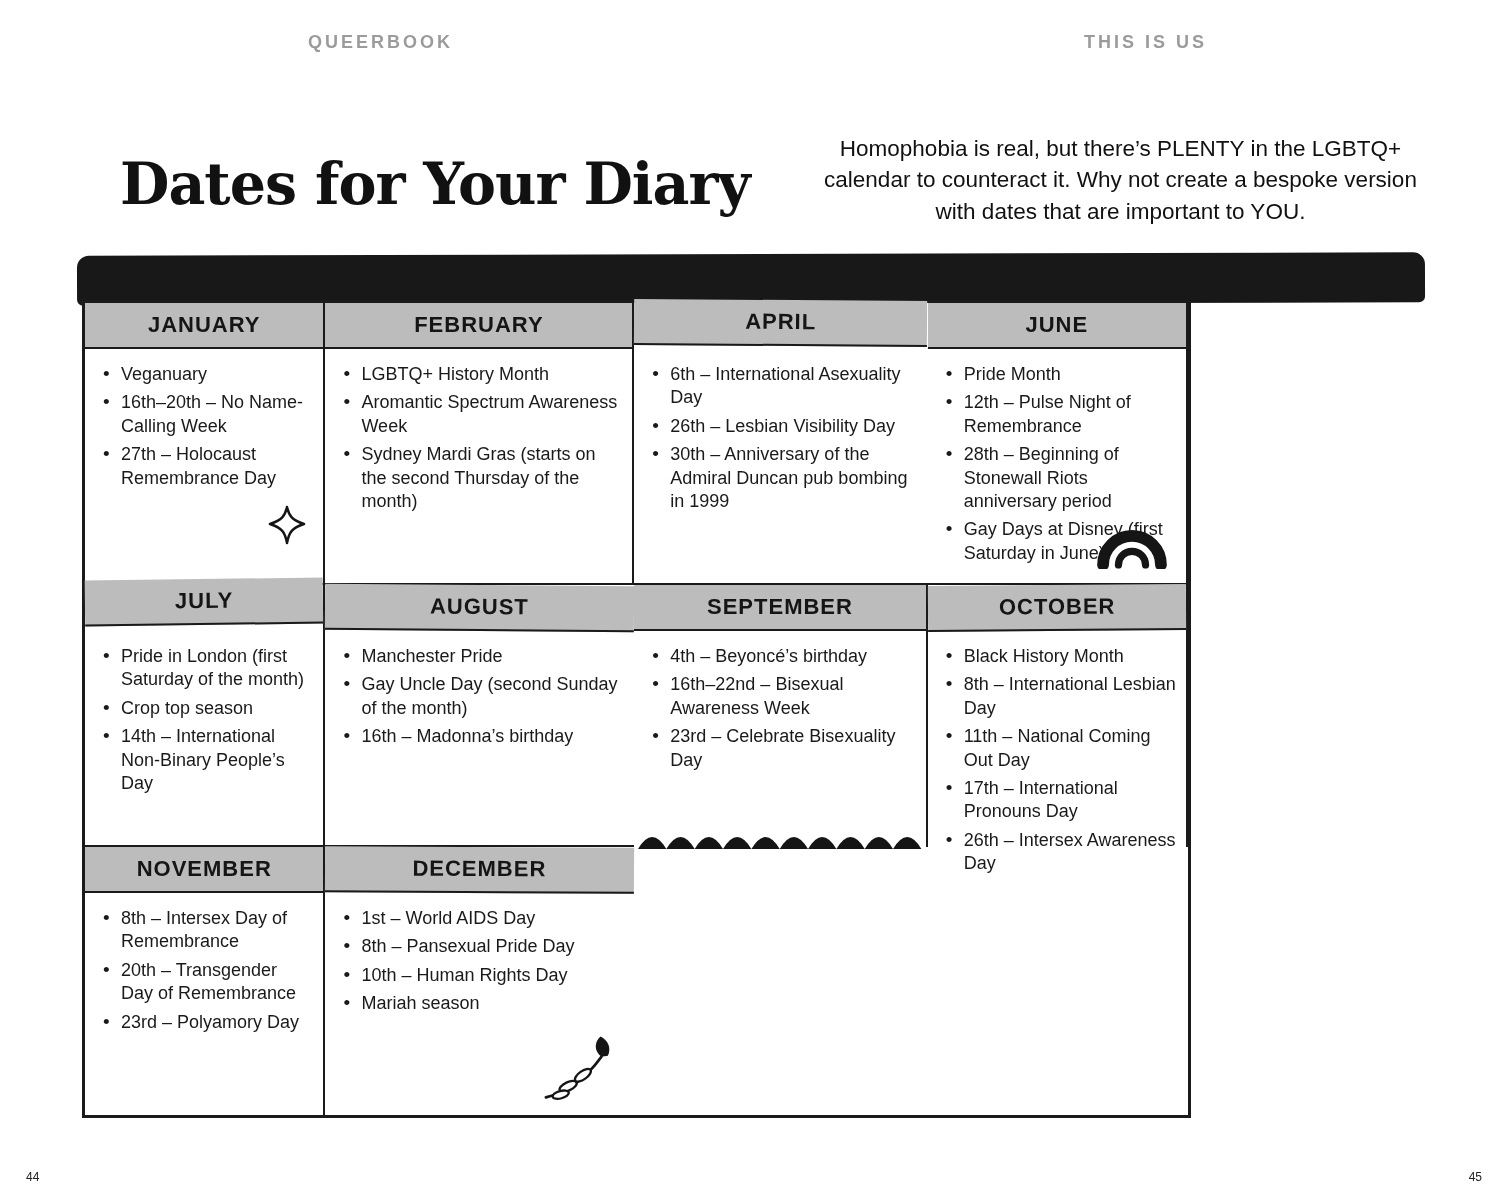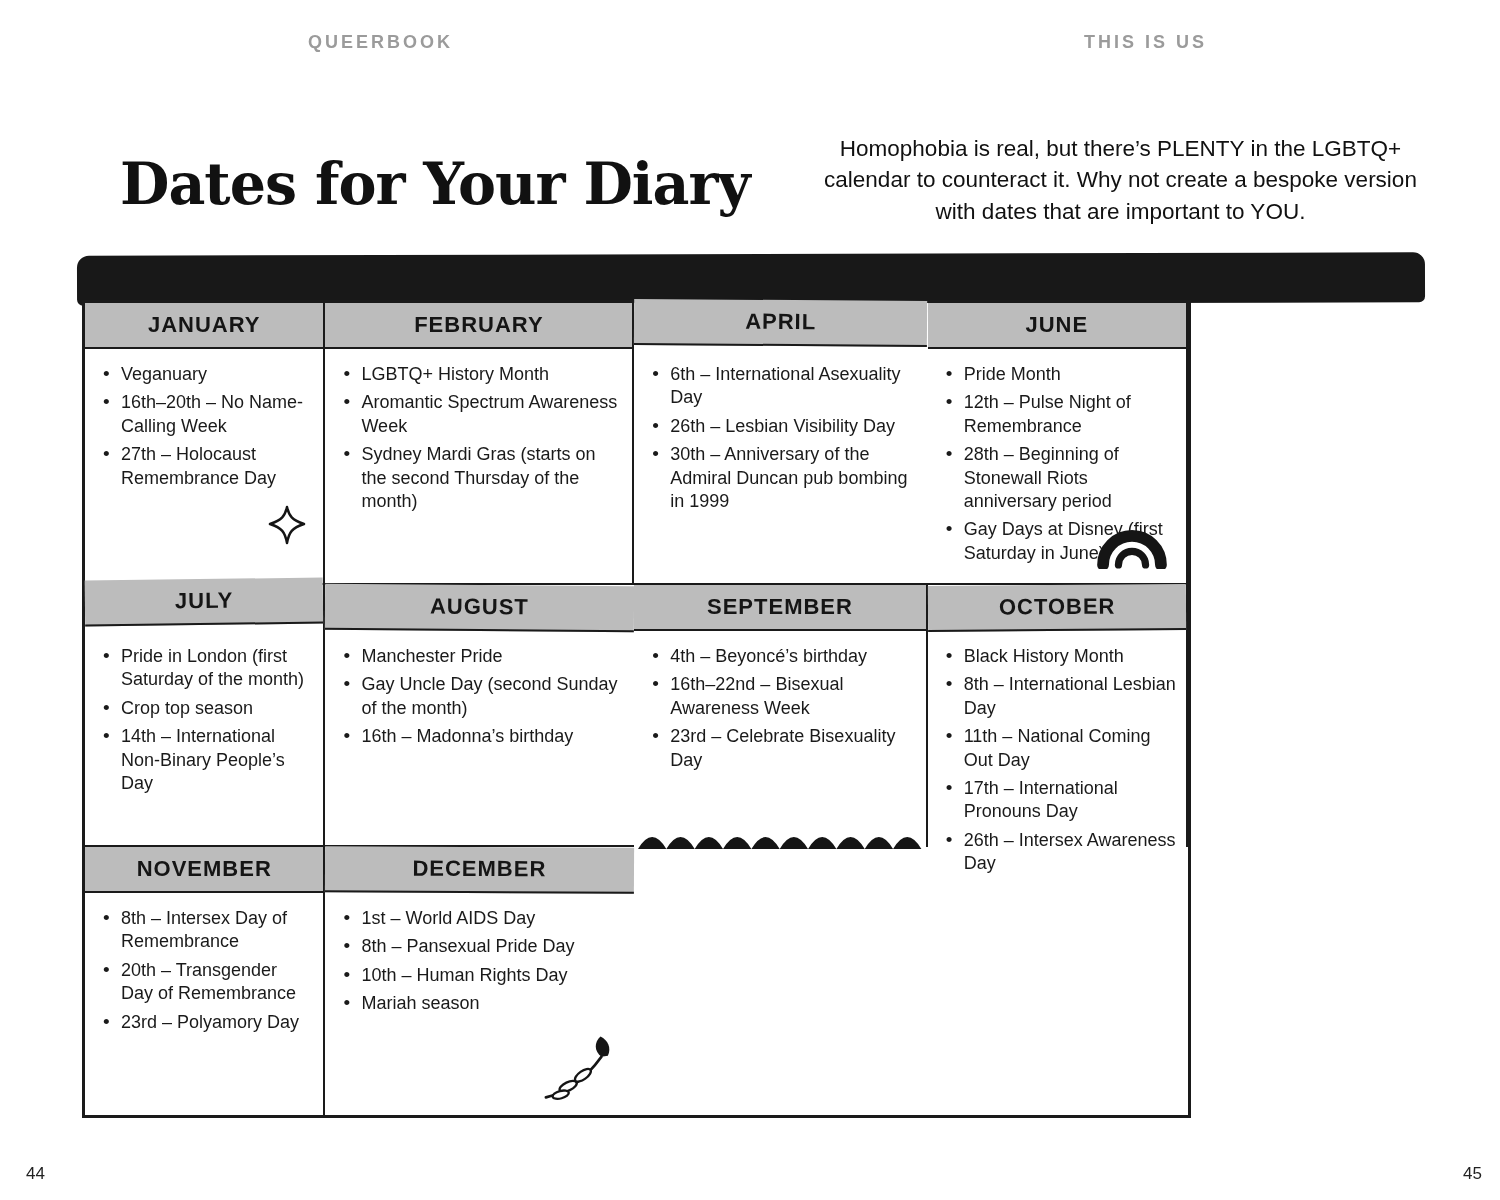--- a/index.html
+++ b/index.html
@@ -91,21 +91,21 @@
 
   
   .doodle { position:absolute; pointer-events:none; }
   .doodle-star      { right:16px; bottom:34px; }
   .doodle-mountains { left:0; right:0; bottom:-2px; line-height:0; }
   .doodle-rainbow   { right:16px; bottom:10px; }
   .doodle-scallops  { left:4px; right:4px; bottom:-2px; line-height:0; }
   .doodle-flower    { right:10px; bottom:8px; }
 
   
-  .folio { position:absolute; bottom:16px; font-size:17px; color:#222; }
+  .folio { position:absolute; bottom:16px; font-size:12px; color:#222; }
   .folio.left  { left:26px; }
   .folio.right { right:18px; }
 </style>
 </head>
 <body>
 
 <div class="running-head left">QUEERBOOK</div>
 
 <div class="running-head right">THIS IS US</div>
 

